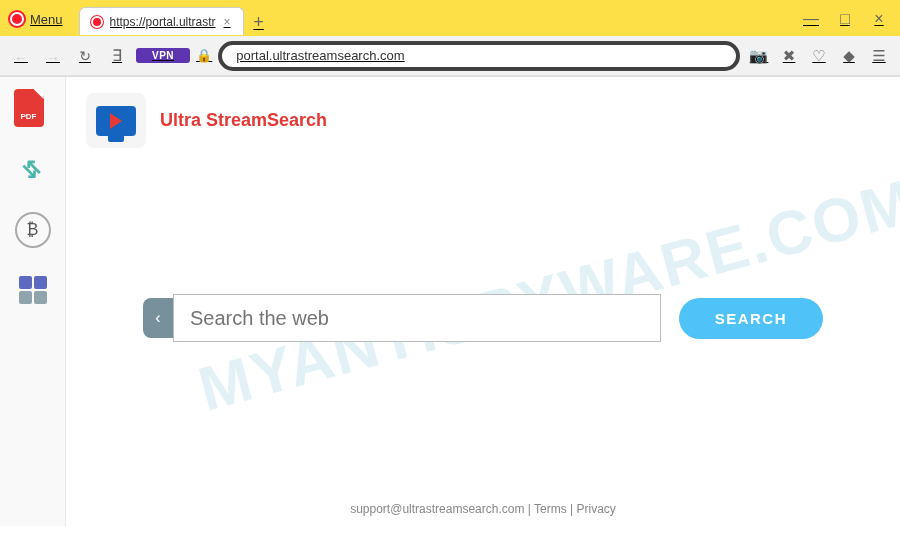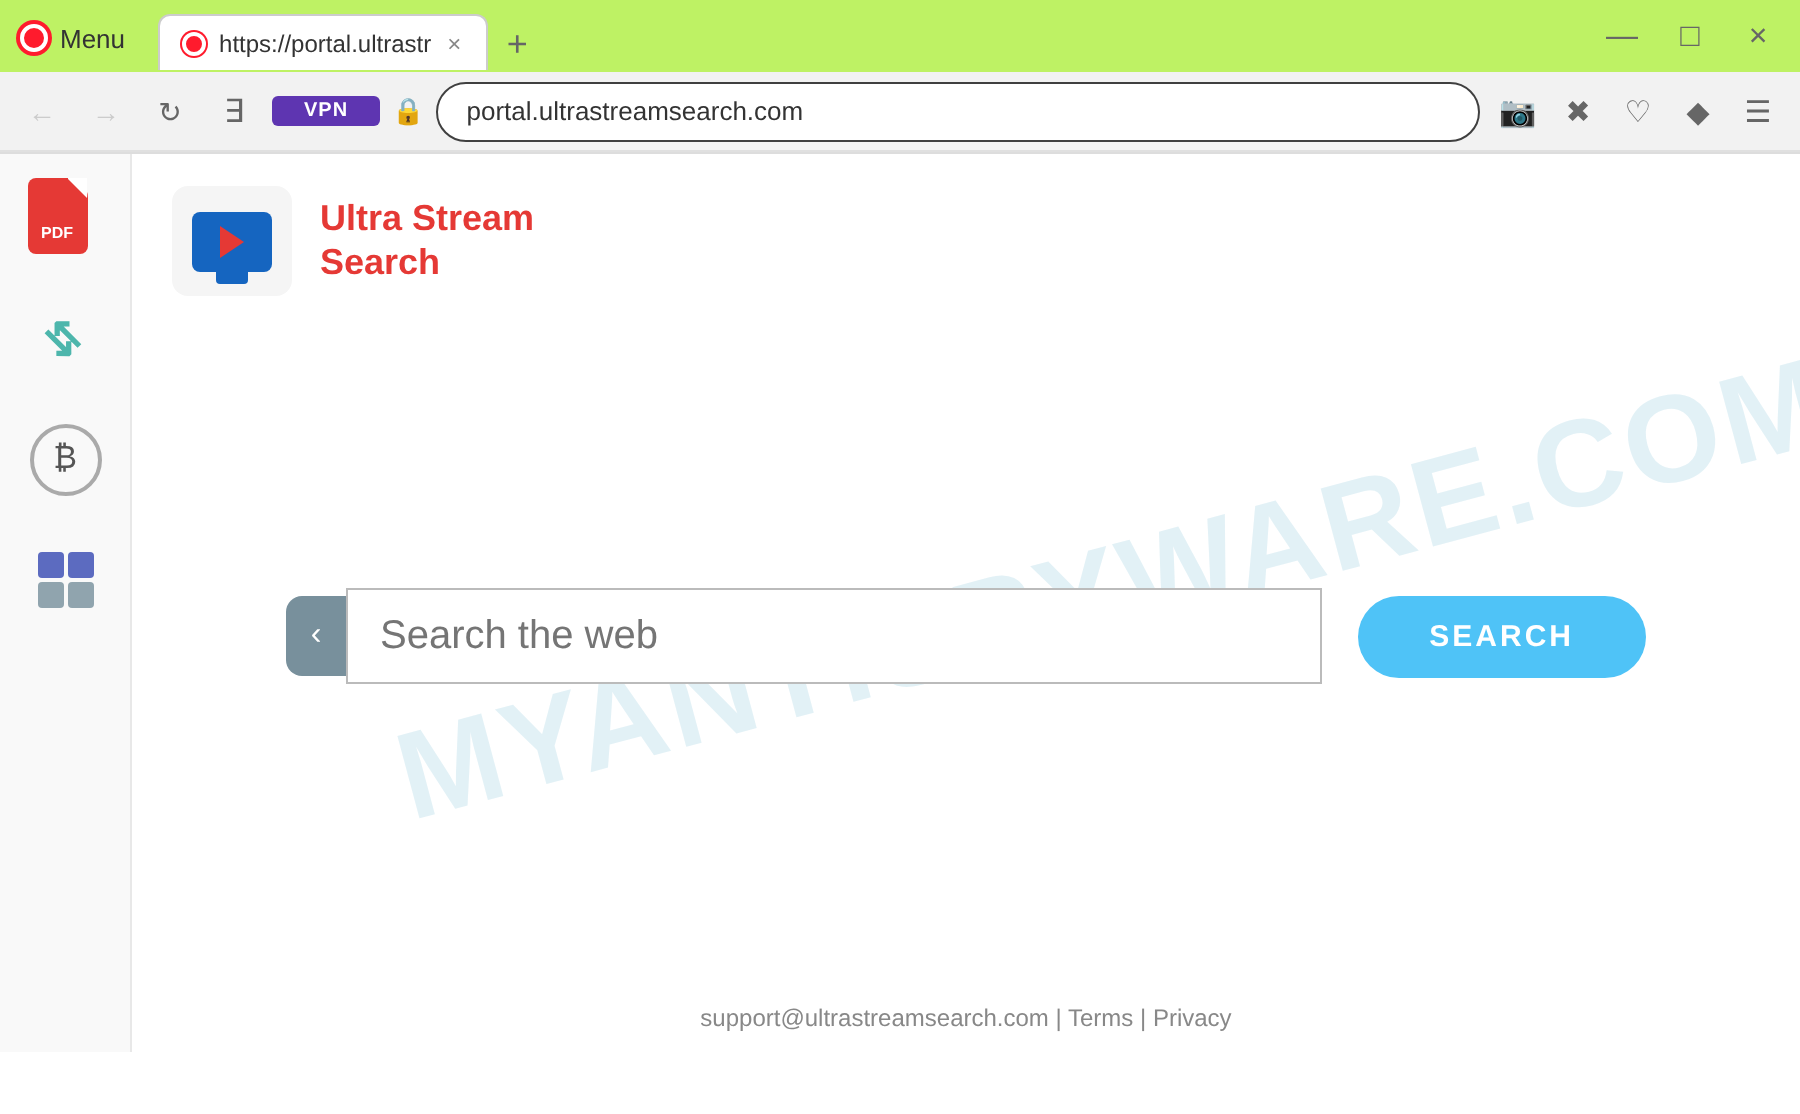--- a/index.html
+++ b/index.html
@@ -1,21 +1,22 @@
 <!DOCTYPE html>
 <html><head>
   <meta charset="utf-8">
   <style>
     * { margin: 0; padding: 0; box-sizing: border-box; }
     body { width: 900px; height: 557px; overflow: hidden; font-family: Arial, sans-serif; background: #fff; }
 
     
     .browser-chrome {
-      background: #bef264;
+      background: #fde047;
       border-bottom: 1px solid #ddd;
+      text-decoration: underline;
     }
     .title-bar {
       display: flex;
       align-items: center;
       padding: 6px 8px 4px 8px;
       gap: 8px;
       height: 36px;
     }
     .opera-menu {
       display: flex;
@@ -139,28 +140,28 @@
       border-radius: 3px;
       letter-spacing: 0.5px;
     }
     .lock-icon {
       color: #888;
       font-size: 13px;
     }
     .address-bar {
       flex: 1;
       background: #fff;
-      border: 1px solid #404040;
+      border: 4px solid #404040;
       border-radius: 20px;
       padding: 4px 14px;
       font-size: 13px;
       color: #333;
       height: 30px;
       display: flex;
-      align-items: center;
+      align-items: flex-end;
     }
     .address-text {
       color: #333;
     }
     .nav-right-icons {
       display: flex;
       align-items: center;
       gap: 4px;
     }
     .nav-icon {
@@ -299,21 +300,21 @@
     }
     .logo-play {
       width: 0;
       height: 0;
       border-top: 8px solid transparent;
       border-bottom: 8px solid transparent;
       border-left: 12px solid #e53935;
     }
     .logo-text {
       display: flex;
-      flex-direction: column;
+      flex-direction: row;
     }
     .logo-text-main {
       font-size: 18px;
       font-weight: bold;
       color: #e53935;
       line-height: 1.2;
     }
 
     
     .search-section {

